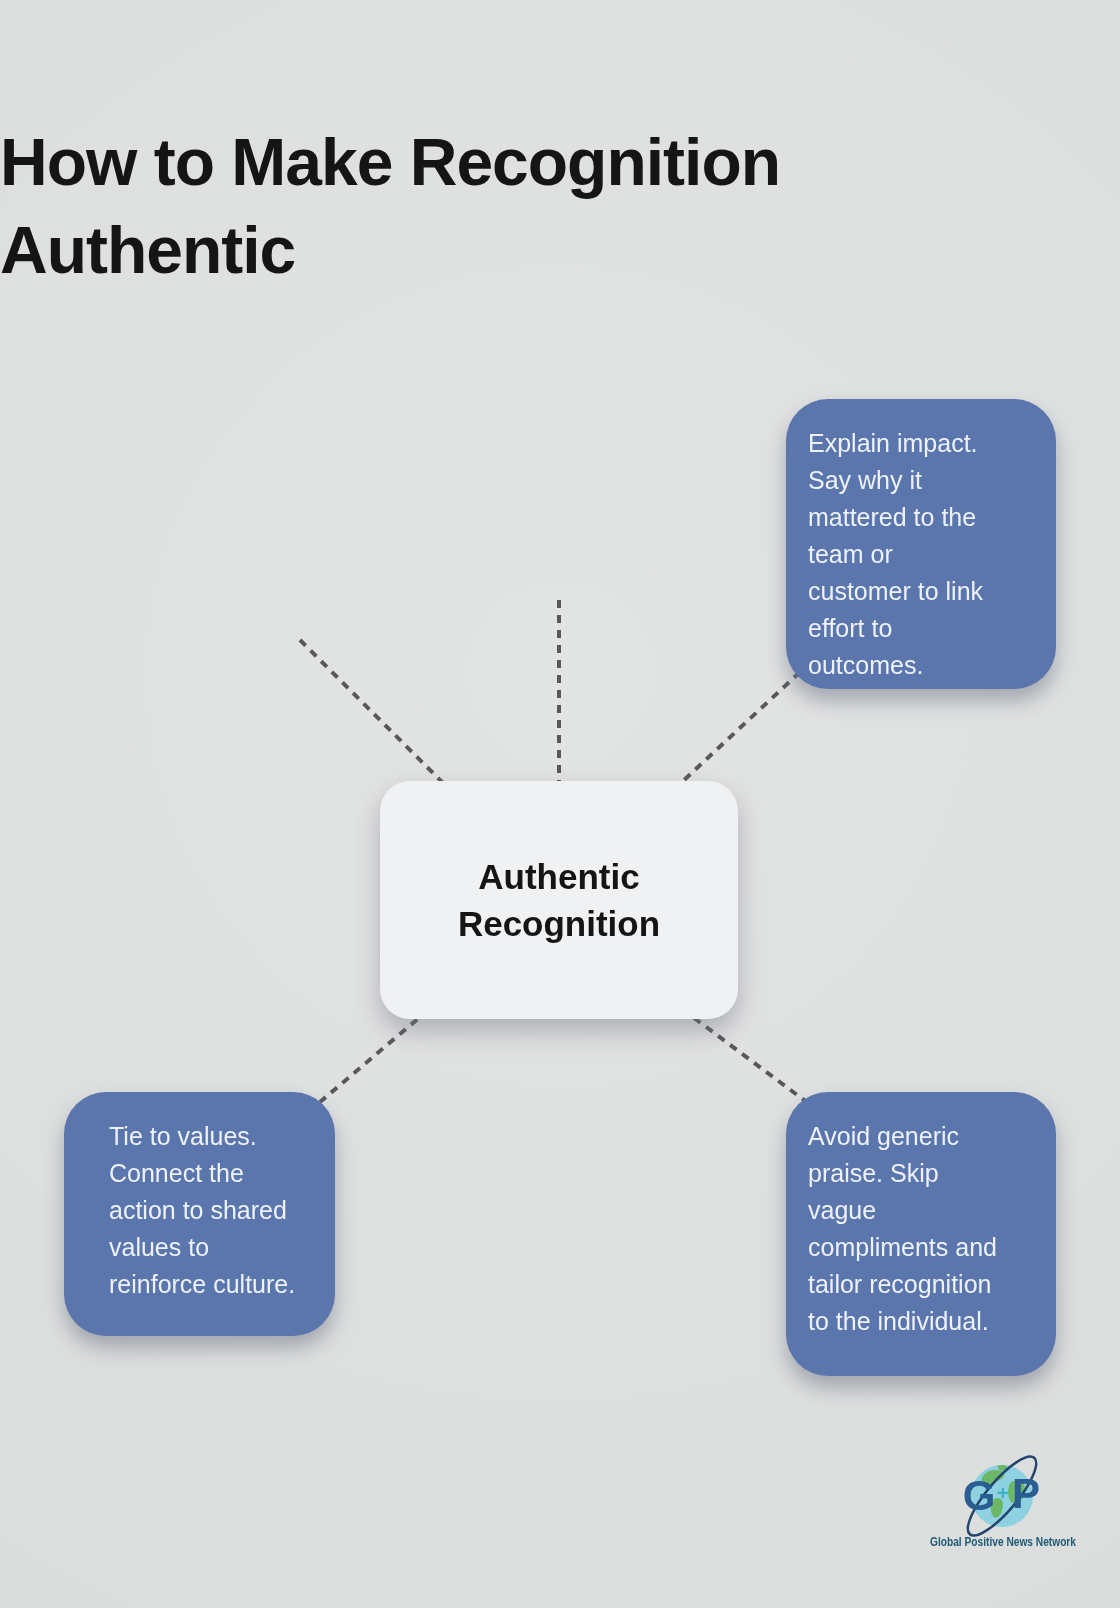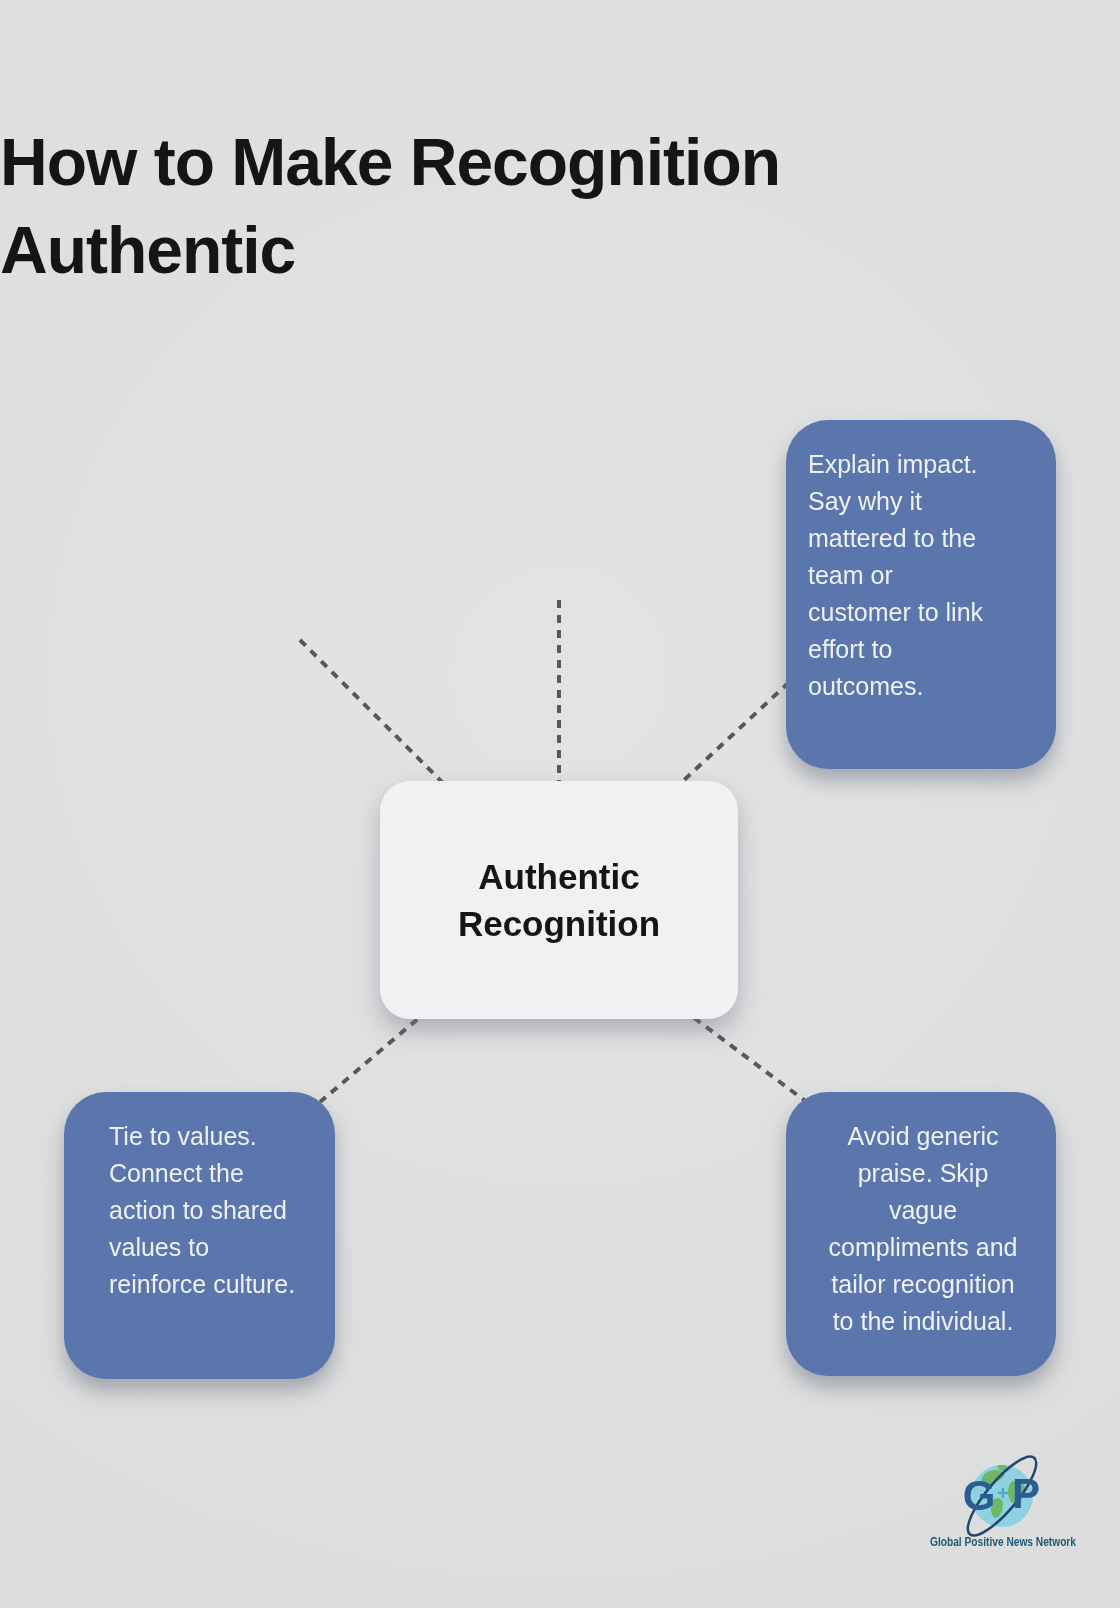--- a/index.html
+++ b/index.html
@@ -48,23 +48,23 @@
     box-sizing:border-box;
     padding:26px 18px 24px 22px;
   }
   .card-text{
     color:var(--card-text);
     font-size:25px;line-height:37px;
     white-space:pre-line;
   }
   .card-1{left:64px;top:399px;width:271px;height:276px;}
   .card-2{left:427px;top:397px;width:270px;height:239px;}
-  .card-3{left:786px;top:399px;width:270px;height:349px;margin-top:21px;}
-  .card-4{left:64px;top:1092px;width:271px;height:287px;padding-left:45px;}
-  .card-5{left:786px;top:1092px;width:270px;height:284px;text-align:center;}
+  .card-3{left:786px;top:399px;width:270px;height:290px;}
+  .card-4{left:64px;top:1092px;width:271px;height:244px;padding-left:45px;}
+  .card-5{left:786px;top:1092px;width:270px;height:284px;}
   .center-node{
     position:absolute;z-index:1;
     left:380px;top:781px;width:358px;height:238px;
     background:var(--center-fill);
     border-radius:30px;
     box-shadow:0 12px 24px rgba(110,116,130,0.45);
     display:flex;align-items:center;justify-content:center;
   }
   .center-label{
     text-align:center;

